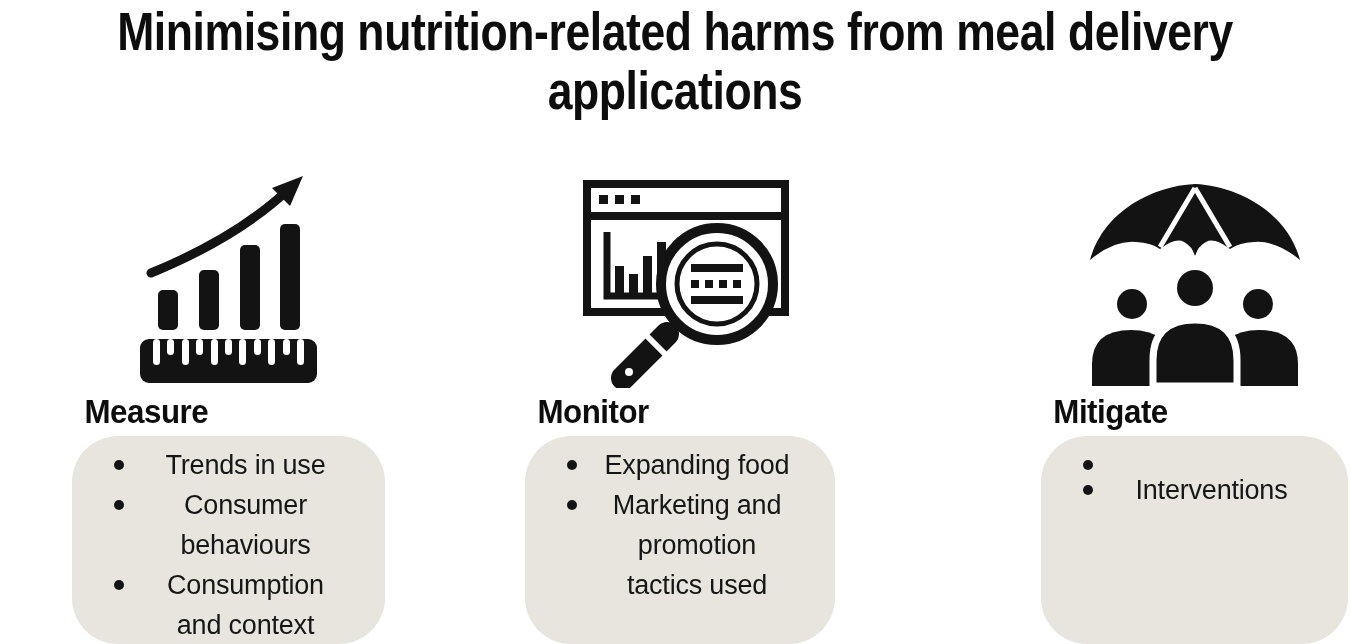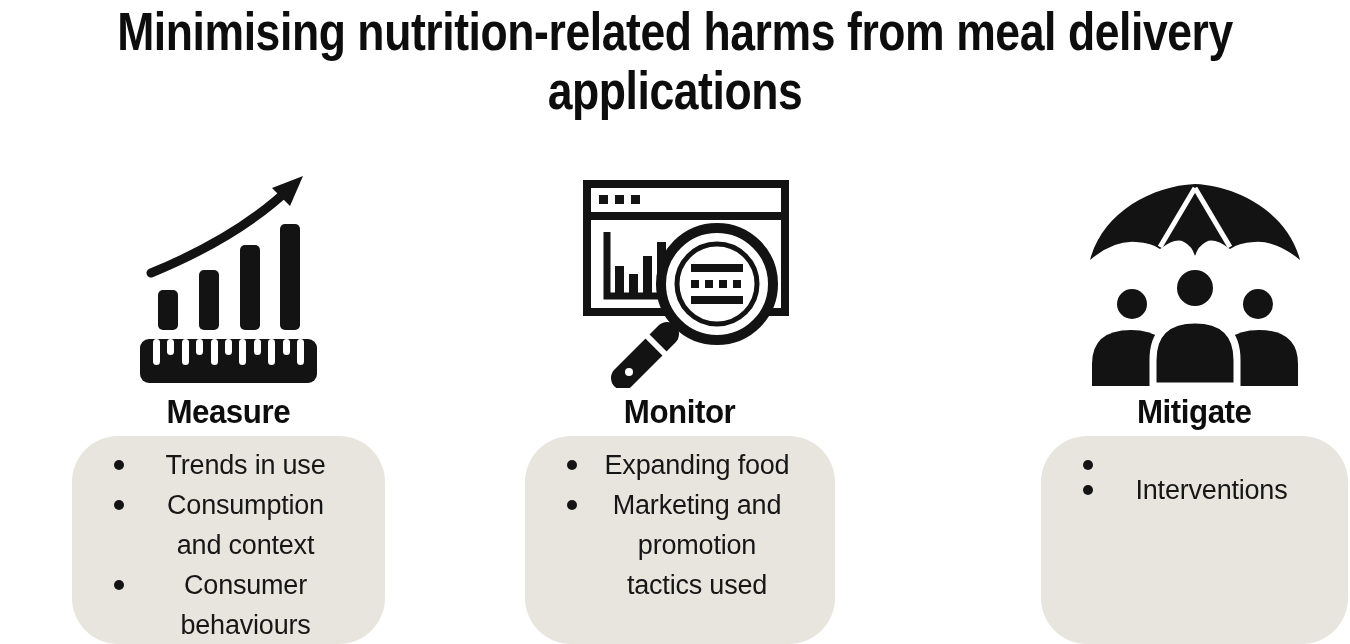--- a/index.html
+++ b/index.html
@@ -15,21 +15,21 @@
     position: absolute; top: 2px; left: 0; width: 100%;
     margin: 0; text-align: center;
     font-size: 53px; line-height: 59px; font-weight: 800;
     color: #0d0d0d; letter-spacing: -0.5px;
     transform: scaleX(0.84);
   }
   .title .line { display: block; white-space: nowrap; }
 
   .col {
     position: absolute; top: 160px;
-    display: flex; flex-direction: column; align-items: center;
+    display: flex; flex-direction: column; 
   }
   .col-1 { left: 72px;  width: 313px; }
   .col-2 { left: 525px; width: 310px; }
   .col-3 { left: 1041px; width: 307px; }
 
   .icon-area {
     height: 228px; width: 100%;
     display: flex; align-items: flex-end; justify-content: center;
   }
 
@@ -98,29 +98,29 @@
     <div class="card">
       <div class="item">
         <span class="dot"></span>
         <div class="item-text">
           <span class="line">Trends in use</span>
         </div>
       </div>
       <div class="item">
         <span class="dot"></span>
         <div class="item-text">
+          <span class="line">Consumer</span>
+          <span class="line">behaviours</span>
+        </div>
+      </div>
+      <div class="item">
+        <span class="dot"></span>
+        <div class="item-text">
           <span class="line">Consumption</span>
           <span class="line">and context</span>
-        </div>
-      </div>
-      <div class="item">
-        <span class="dot"></span>
-        <div class="item-text">
-          <span class="line">Consumer</span>
-          <span class="line">behaviours</span>
         </div>
       </div>
     </div>
   </div>
 
   <div class="col col-2">
     <div class="icon-area">
       <svg width="208" height="208" viewBox="0 0 208 208" style="margin-left:14px">
         <rect class="ink-stroke" x="4" y="4" width="198" height="128" stroke-width="8"></rect>
         <line class="ink-stroke" x1="4" y1="36" x2="202" y2="36" stroke-width="8"></line>

